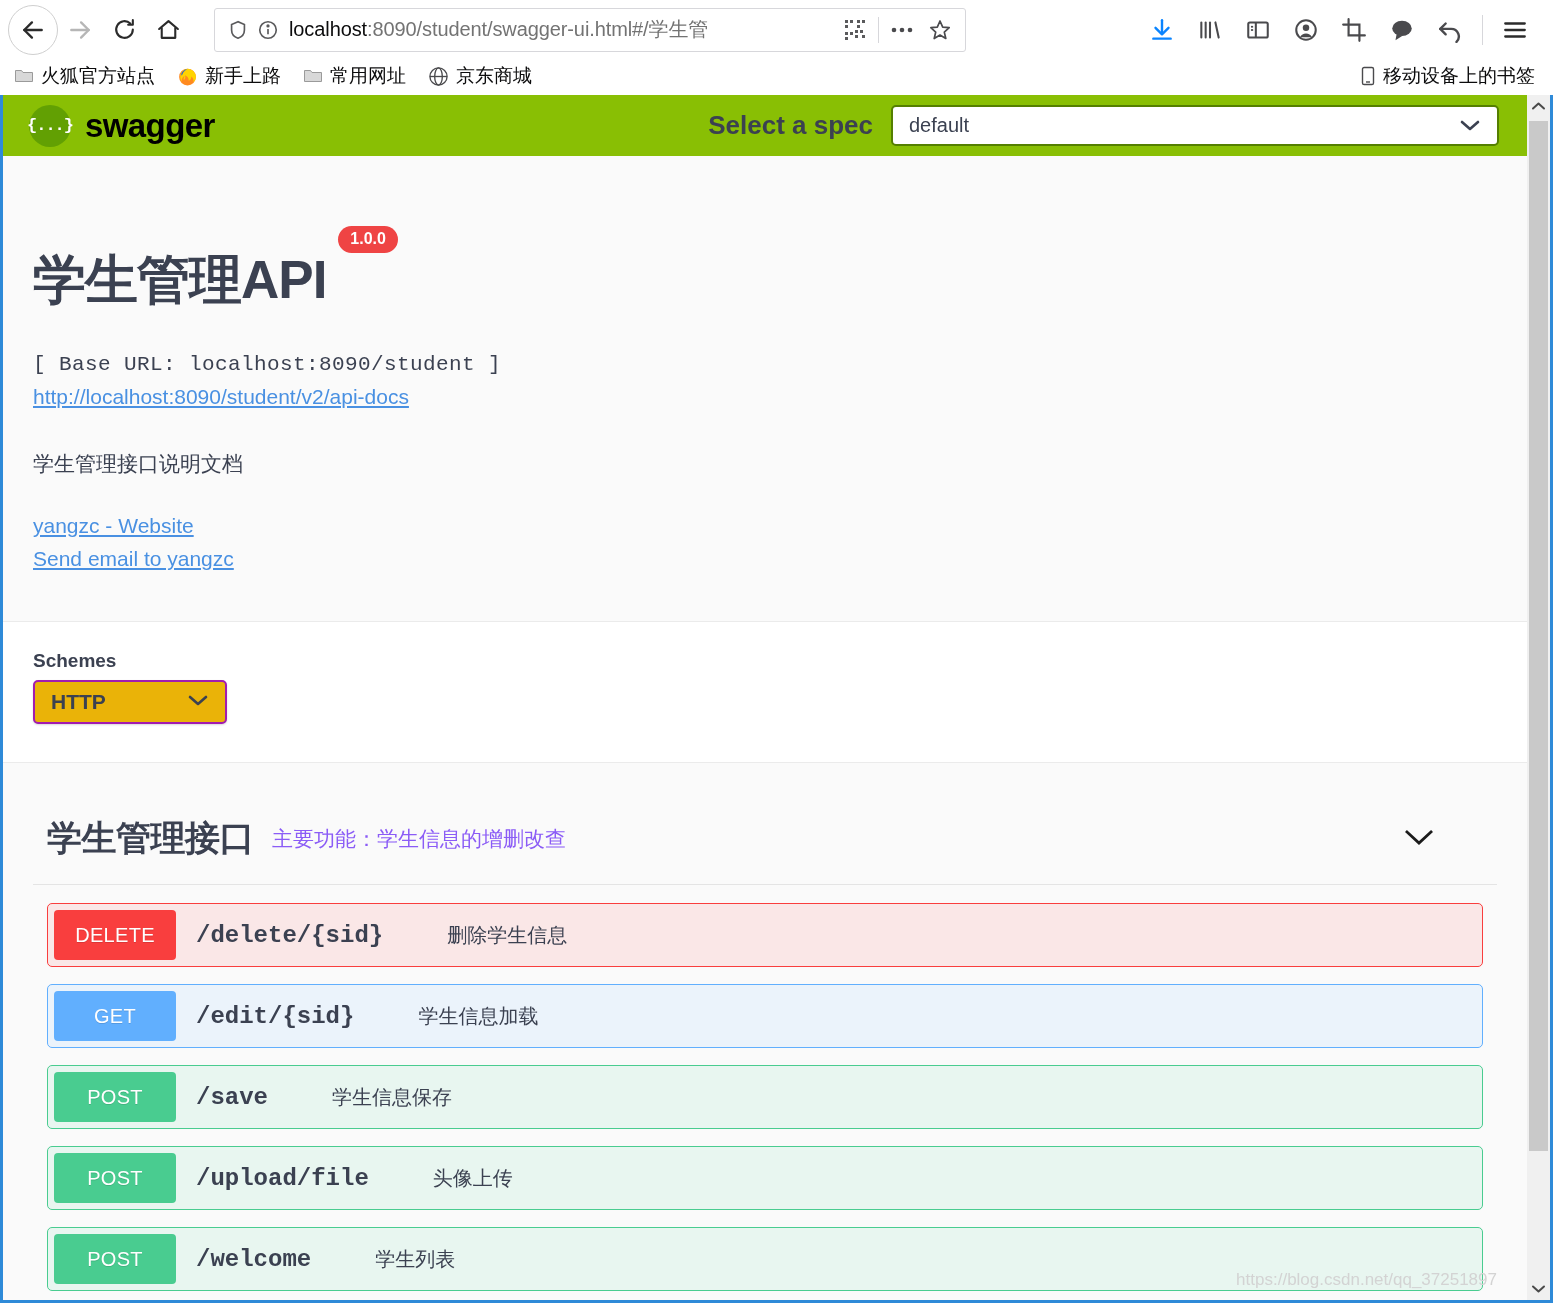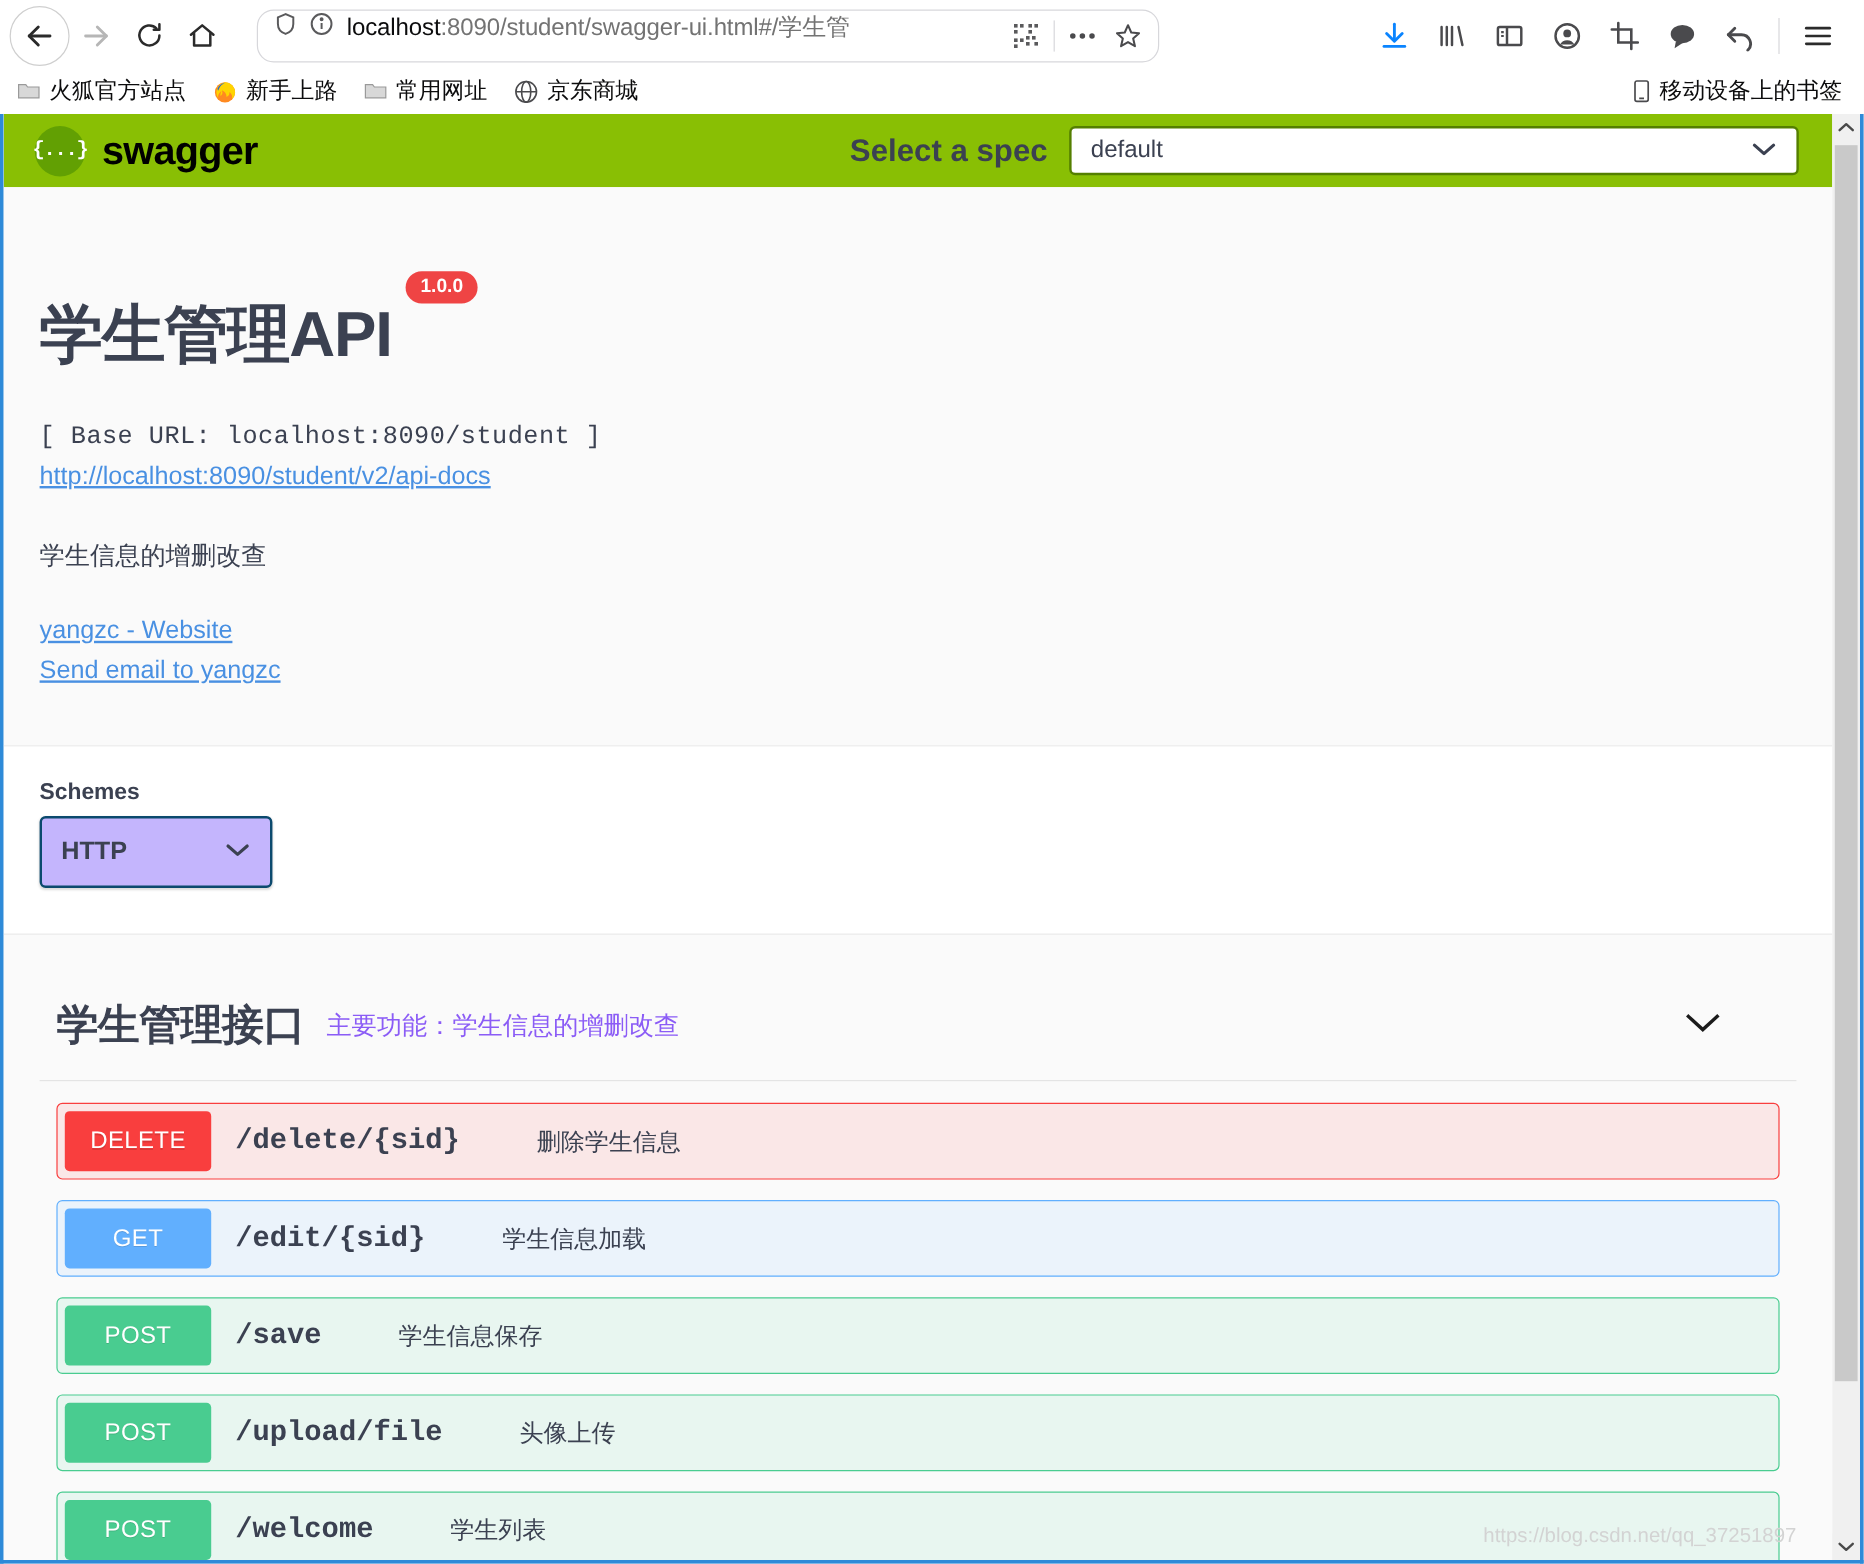--- a/index.html
+++ b/index.html
@@ -39,23 +39,23 @@
     flex: none;
   }
   .nav-btn svg { display: block; }
   #back-button { border: 1.5px solid #cfcfcf; width: 48px; height: 48px; }
   #url-bar {
     flex: none;
     margin-left: 24px;
     height: 44px;
     width: 752px;
     border: 1px solid #d7d7db;
-    border-radius: 14px;
-    display: flex;
-    align-items: flex-start;
+    border-radius: 3px;
+    display: flex;
+    align-items: center;
     background: #fff;
     box-sizing: border-box;
   }
   #url-shield { margin: 0 6px 0 12px; display:flex; }
   #url-info { margin: 0 10px 0 2px; display:flex; }
   #url-text {
     flex: 1;
     font-size: 20px;
     color: #0c0c0d;
     white-space: nowrap;
@@ -290,24 +290,24 @@
     padding: 28px 30px 38px 30px;
   }
   #schemes-label {
     font-size: 19px;
     font-weight: bold;
     color: #3b4151;
     margin-bottom: 8px;
   }
   #schemes-select {
     width: 194px;
-    height: 60px;
-    border: 2px solid #0c4a6e;
+    height: 44px;
+    border: 2px solid #a21caf;
     border-radius: 5px;
-    background: #c4b5fd;
+    background: #eab308;
     display: flex;
     align-items: center;
     padding: 0 16px;
     box-sizing: border-box;
     box-shadow: 0 1px 2px rgba(0,0,0,0.15);
   }
   #schemes-select .scheme-text {
     font-size: 21px;
     font-weight: bold;
     color: #3b4151;
@@ -625,21 +625,21 @@
     </div>
 
     <div id="info-container">
       <div id="info-block">
         <div id="api-title-row">
           <h1 id="api-title">学生管理API</h1>
           <span id="api-version">1.0.0</span>
         </div>
         <div id="base-url">[ Base URL: localhost:8090/student ]</div>
         <a id="api-docs-link" href="#">http://localhost:8090/student/v2/api-docs</a>
-        <div id="api-description">学生信息的增删改查</div>
+        <div id="api-description">学生管理接口说明文档</div>
         <div id="contact-links">
           <a href="#">yangzc - Website</a>
           <a href="#">Send email to yangzc</a>
         </div>
         <div id="info-spacer"></div>
       </div>
     </div>
 
     <div id="schemes-wrap">
       <div id="schemes-label">Schemes</div>

